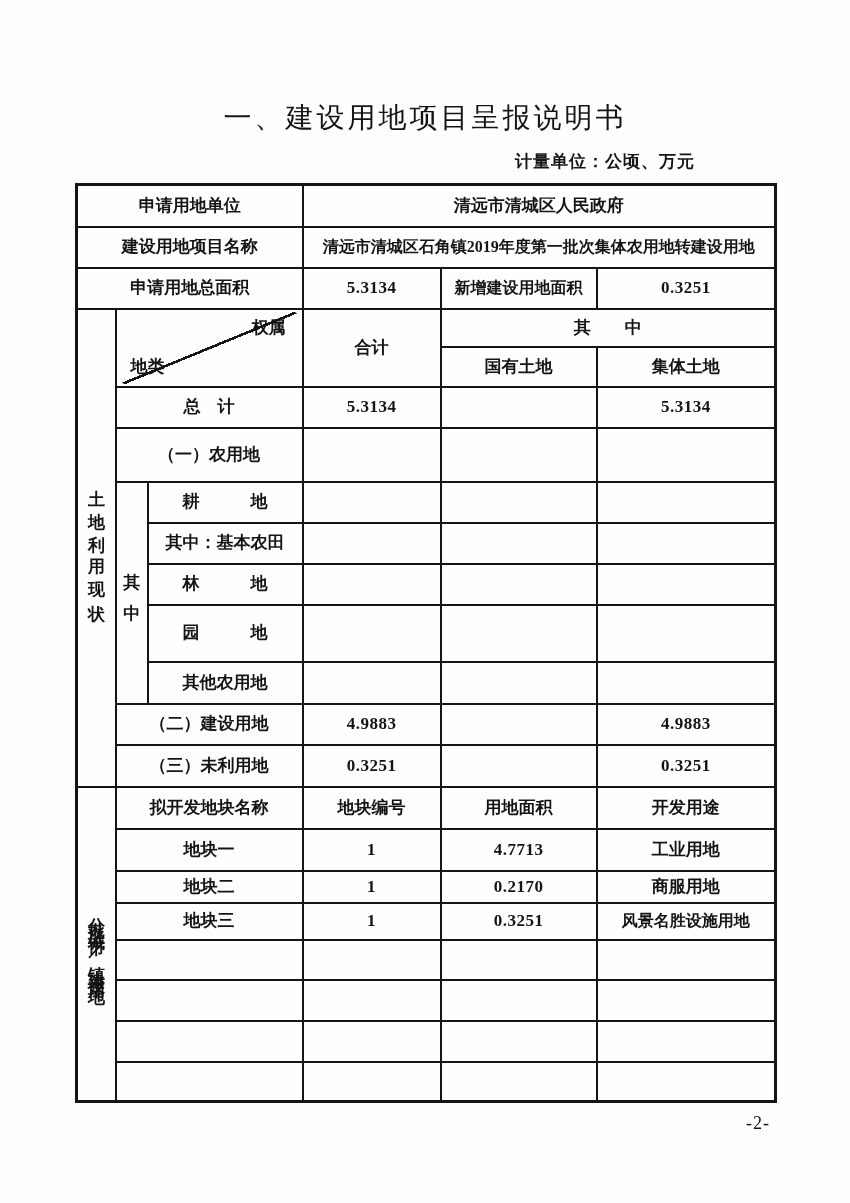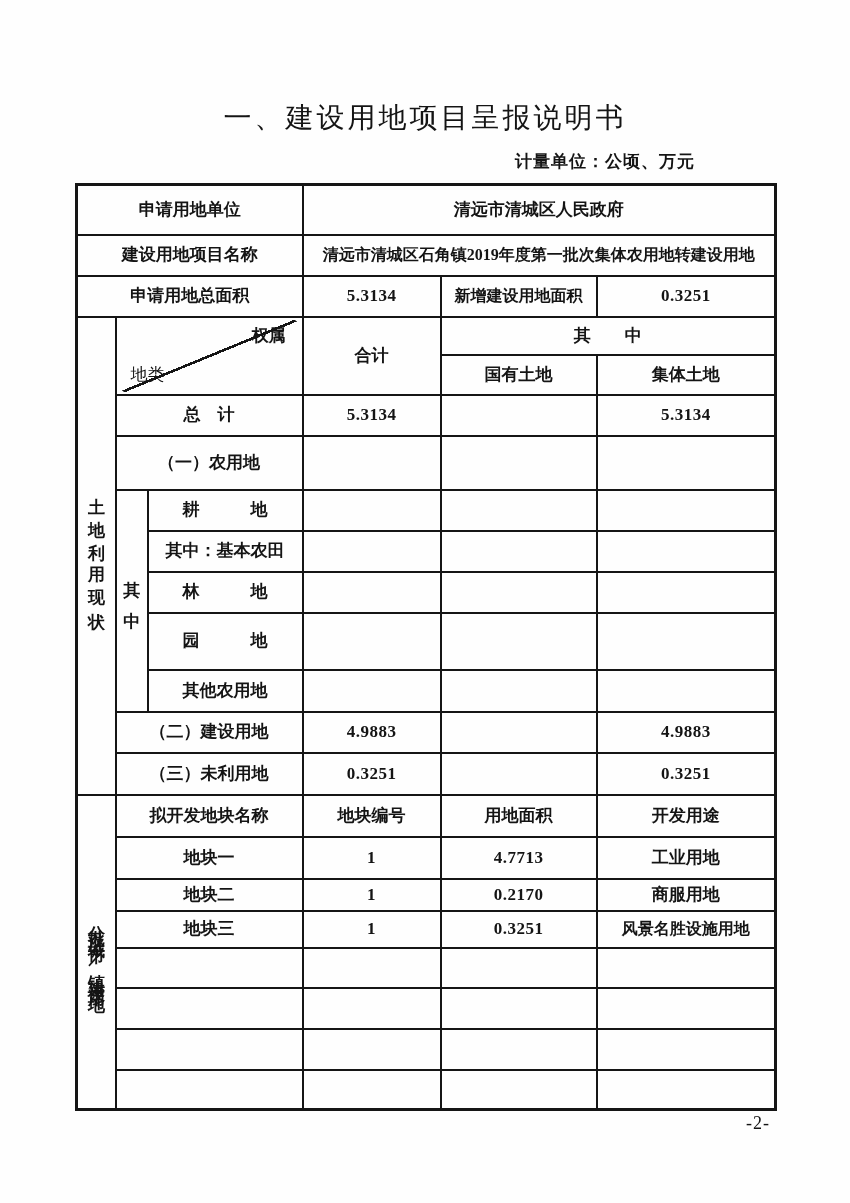--- a/index.html
+++ b/index.html
@@ -42,21 +42,21 @@
   td.diag{
     position:relative;padding:0;
     background-image:linear-gradient(to bottom right,
       transparent calc(50% - 1.3px),
       #151515 calc(50% - 1.3px),
       #151515 calc(50% + 1.3px),
       transparent calc(50% + 1.3px));
     border-radius:18px;
   }
   .diag-tr{position:absolute;top:7px;right:16px;font-weight:bold;font-size:17px;}
-  .diag-bl{position:absolute;bottom:8px;left:14px;font-weight:normal;font-size:17px;}
+  .diag-bl{position:absolute;bottom:8px;left:14px;font-weight:bold;font-size:17px;}
   .page-num{
     position:absolute;top:1113px;right:80px;
     font-size:18px;letter-spacing:1px;
   }
 </style>
 </head>
 <body>
 
 <h1 class="doc-title">一、建设用地项目呈报说明书</h1>
 <div class="unit-note">计量单位：公顷、万元</div>
@@ -66,21 +66,21 @@
   <colgroup>
     <col style="width:39px">
         <col style="width:32px">
         <col style="width:155px">
     <col style="width:138px">
         <col style="width:156px">
         <col style="width:179px">
   </colgroup>
 
   <tbody>
-        <tr style="height:50px">
+        <tr style="height:42px">
     <td colspan="3" class="lbl">申请用地单位</td>
     <td colspan="3" class="lbl">清远市清城区人民政府</td>
   </tr>
   <tr style="height:41px">
     <td colspan="3" class="lbl">建设用地项目名称</td>
     <td colspan="3" class="lbl" style="font-size:16px">清远市清城区石角镇2019年度第一批次集体农用地转建设用地</td>
   </tr>
   <tr style="height:41px">
     <td colspan="3" class="lbl">申请用地总面积</td>
     <td class="num">5.3134</td>

